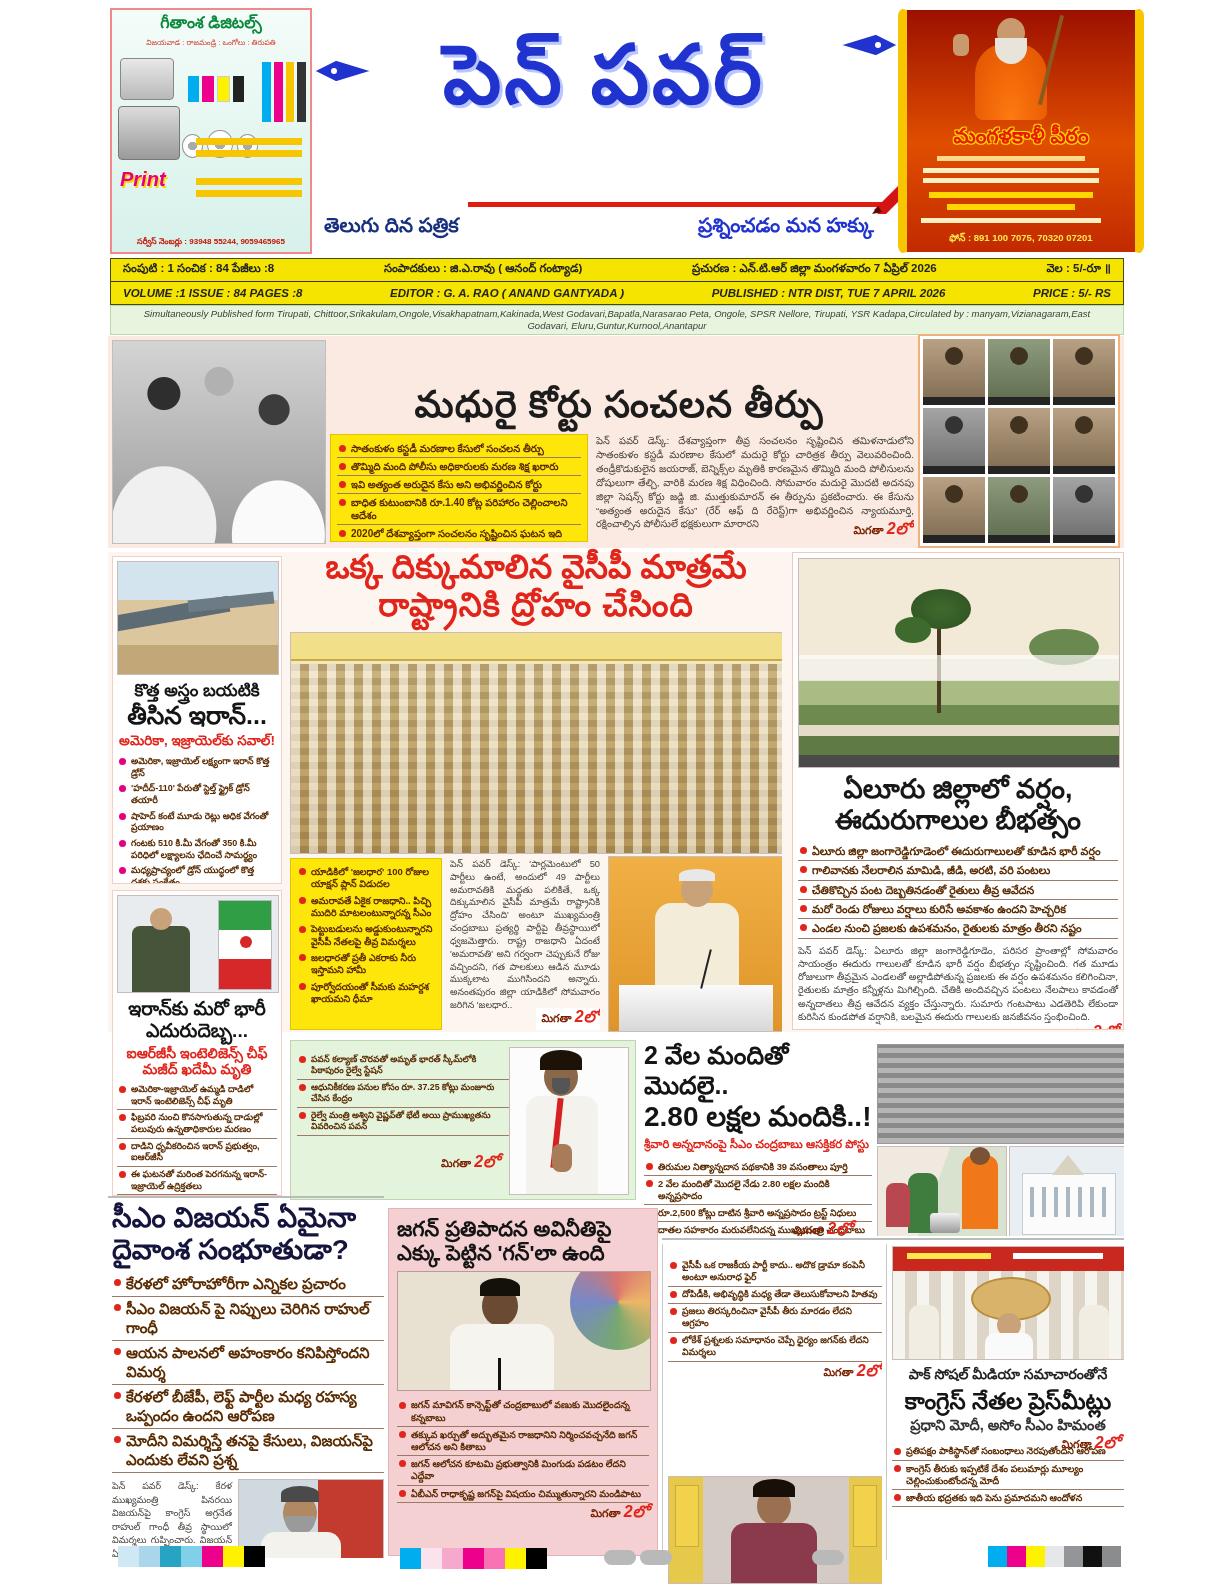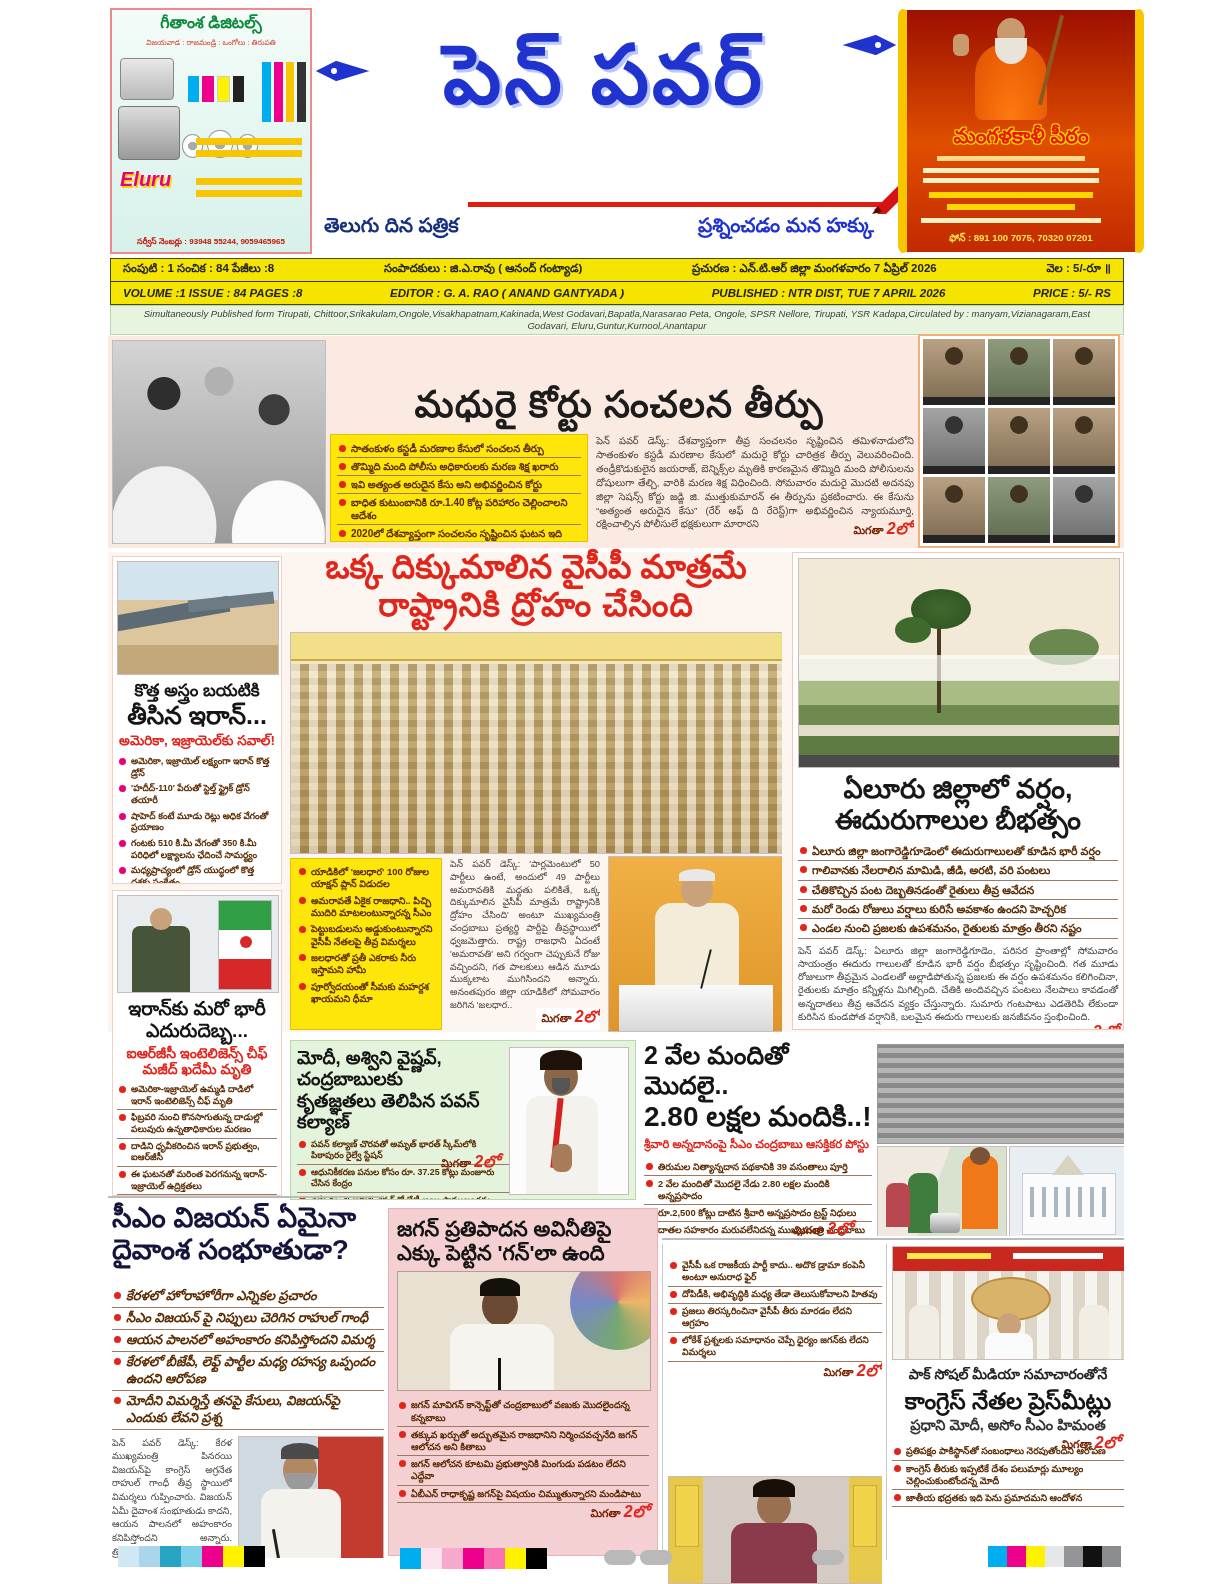--- a/index.html
+++ b/index.html
@@ -68,21 +68,21 @@
       <span style="width:22px;height:22px;border-radius:50%;background:radial-gradient(circle,#aaa 0 30%,#fff 31%);border:1px solid #999;"></span>
       <span style="width:26px;height:26px;border-radius:50%;background:radial-gradient(circle,#aaa 0 30%,#fff 31%);border:1px solid #999;"></span>
       <span style="width:22px;height:22px;border-radius:50%;background:radial-gradient(circle,#aaa 0 30%,#fff 31%);border:1px solid #999;"></span>
     </div>
     <div class="s" style="left:150px;top:52px;width:44px;height:60px;display:flex;gap:3px;">
       <span style="flex:1;background:#00aeef;"></span>
         <span style="flex:1;background:#ec008c;"></span>
         <span style="flex:1;background:#f7c600;"></span>
         <span style="flex:1;background:#333;"></span>
     </div>
-    <div class="s" style="left:8px;top:158px;font-weight:800;font-size:20px;color:#e6007e;text-shadow:1.5px 1.5px 0 #ffd700;font-style:italic;">Eluru</div>
+    <div class="s" style="left:8px;top:158px;font-weight:800;font-size:20px;color:#e6007e;text-shadow:1.5px 1.5px 0 #ffd700;font-style:italic;">Print</div>
     <div class="s" style="left:84px;top:128px;width:106px;height:7px;background:#f7c600;"></div>
     <div class="s" style="left:84px;top:140px;width:106px;height:7px;background:#f7c600;"></div>
     <div class="s" style="left:84px;top:168px;width:106px;height:7px;background:#f7c600;"></div>
     <div class="s" style="left:84px;top:180px;width:106px;height:7px;background:#f7c600;"></div>
     <div class="s" style="left:0;right:0;bottom:4px;text-align:center;font-size:8px;font-weight:700;color:#c41200;">సర్వీస్ నెంబర్లు : 93948 55244, 9059465965</div>
   </div>
 
   <div class="s" style="left:318px;top:6px;width:572px;height:250px;">
     <svg width="58" height="26" viewBox="0 0 58 26" style="position:absolute;left:-4px;top:52px;">
       <path d="M58 13 L22 2 L0 13 L22 24 Z" fill="#2033cf" stroke="#fff" stroke-width="1.5"></path>
@@ -297,24 +297,20 @@
       <li>గాలివానకు నేలరాలిన మామిడి, జీడి, అరటి, వరి పంటలు</li>
       <li>చేతికొచ్చిన పంట దెబ్బతినడంతో రైతులు తీవ్ర ఆవేదన</li>
       <li>మరో రెండు రోజులు వర్షాలు కురిసే అవకాశం ఉందని హెచ్చరిక</li>
       <li>ఎండల నుంచి ప్రజలకు ఉపశమనం, రైతులకు మాత్రం తీరని నష్టం</li>
     </ul>
     <div class="body-text" style="margin-top:5px;font-size:9.6px;line-height:1.38;">పెన్ పవర్ డెస్క్: ఏలూరు జిల్లా జంగారెడ్డిగూడెం, పరిసర ప్రాంతాల్లో సోమవారం సాయంత్రం ఈదురు గాలులతో కూడిన భారీ వర్షం బీభత్సం సృష్టించింది. గత మూడు రోజులుగా తీవ్రమైన ఎండలతో అల్లాడిపోతున్న ప్రజలకు ఈ వర్షం ఉపశమనం కలిగించినా, రైతులకు మాత్రం కన్నీళ్లను మిగిల్చింది. చేతికి అందివచ్చిన పంటలు నేలపాలు కావడంతో అన్నదాతలు తీవ్ర ఆవేదన వ్యక్తం చేస్తున్నారు. సుమారు గంటపాటు ఎడతెరిపి లేకుండా కురిసిన కుండపోత వర్షానికి, బలమైన ఈదురు గాలులకు జనజీవనం స్తంభించింది.</div>
     <span class="cont"><span>మిగతా</span> <b>2లో</b></span>
   </div>
 
   <div class="story" style="left:290px;top:1040px;width:346px;height:160px;background:#e4f3db;border:1px solid #bcd7ae;padding:6px;box-sizing:border-box;">
-    <div class="hl" style="font-size:18.5px;text-align:left;width:212px;">
-      <span>మోదీ, అశ్విని వైష్ణవ్, చంద్రబాబులకు</span><br>
-      <span>కృతజ్ఞతలు తెలిపిన పవన్ కల్యాణ్</span>
-    </div>
     <ul class="bullets rule" style="font-size:8.8px;margin-top:5px;width:212px;color:#5a2a00;">
       <li>పవన్ కల్యాణ్ చొరవతో అమృత్ భారత్ స్కీమ్‌లోకి పిఠాపురం రైల్వే స్టేషన్</li>
       <li>ఆధునికీకరణ పనుల కోసం రూ. 37.25 కోట్లు మంజూరు చేసిన కేంద్రం</li>
       <li>రైల్వే మంత్రి అశ్విని వైష్ణవ్‌తో భేటీ అయి ప్రాముఖ్యతను వివరించిన పవన్</li>
 
     </ul>
     <span class="cont" style="position:absolute;left:150px;top:112px;"><span>మిగతా</span> <b>2లో</b></span>
     <div style="position:absolute;right:6px;top:6px;width:118px;height:146px;background:#fcfcfc;border:1px solid #cbb;overflow:hidden;">
       <span class="s" style="left:34px;top:10px;width:34px;height:38px;border-radius:50%;background:#8a6748;"></span>
       <span class="s" style="left:30px;top:2px;width:42px;height:20px;border-radius:50% 50% 0 0;background:#1d1208;"></span>
@@ -358,21 +354,21 @@
   <div class="hrule" style="left:108px;top:1196px;width:276px;height:2px;"></div>
   <div class="hrule" style="left:662px;top:1238px;width:462px;height:2px;"></div>
   <div class="vrule" style="left:662px;top:1244px;width:1px;height:316px;"></div>
   <div class="vrule" style="left:886px;top:1244px;width:1px;height:316px;"></div>
 
   <div class="story" style="left:112px;top:1202px;width:272px;height:356px;">
     <div class="hl" style="font-size:28px;text-align:left;color:#14143c;">
       <span>సీఎం విజయన్ ఏమైనా</span><br>
       <span>దైవాంశ సంభూతుడా?</span>
     </div>
-    <ul class="bullets rule" style="font-size:13px;margin-top:20px;color:#4a2a12;font-style:italic;">
+    <ul class="bullets rule" style="font-size:15px;margin-top:6px;color:#4a2a12;">
       <li>కేరళలో హోరాహోరీగా ఎన్నికల ప్రచారం</li>
       <li>సీఎం విజయన్ పై నిప్పులు చెరిగిన రాహుల్ గాంధీ</li>
       <li>ఆయన పాలనలో అహంకారం కనిపిస్తోందని విమర్శ</li>
       <li>కేరళలో బీజేపీ, లెఫ్ట్ పార్టీల మధ్య రహస్య ఒప్పందం ఉందని ఆరోపణ</li>
       <li>మోదీని విమర్శిస్తే తనపై కేసులు, విజయన్‌పై ఎందుకు లేవని ప్రశ్న</li>
     </ul>
     <div style="margin-top:6px;overflow:hidden;">
       <div style="float:right;width:144px;height:128px;margin:0 0 4px 6px;border:1px solid #cbb;overflow:hidden;position:relative;background:linear-gradient(90deg,#cfd9df 0 55%,#c23b2e 55%);">
         <span class="s" style="left:44px;top:14px;width:34px;height:38px;border-radius:50%;background:#b08862;"></span>
         <span class="s" style="left:42px;top:6px;width:38px;height:16px;border-radius:50% 50% 0 0;background:#4a4a4a;"></span>

